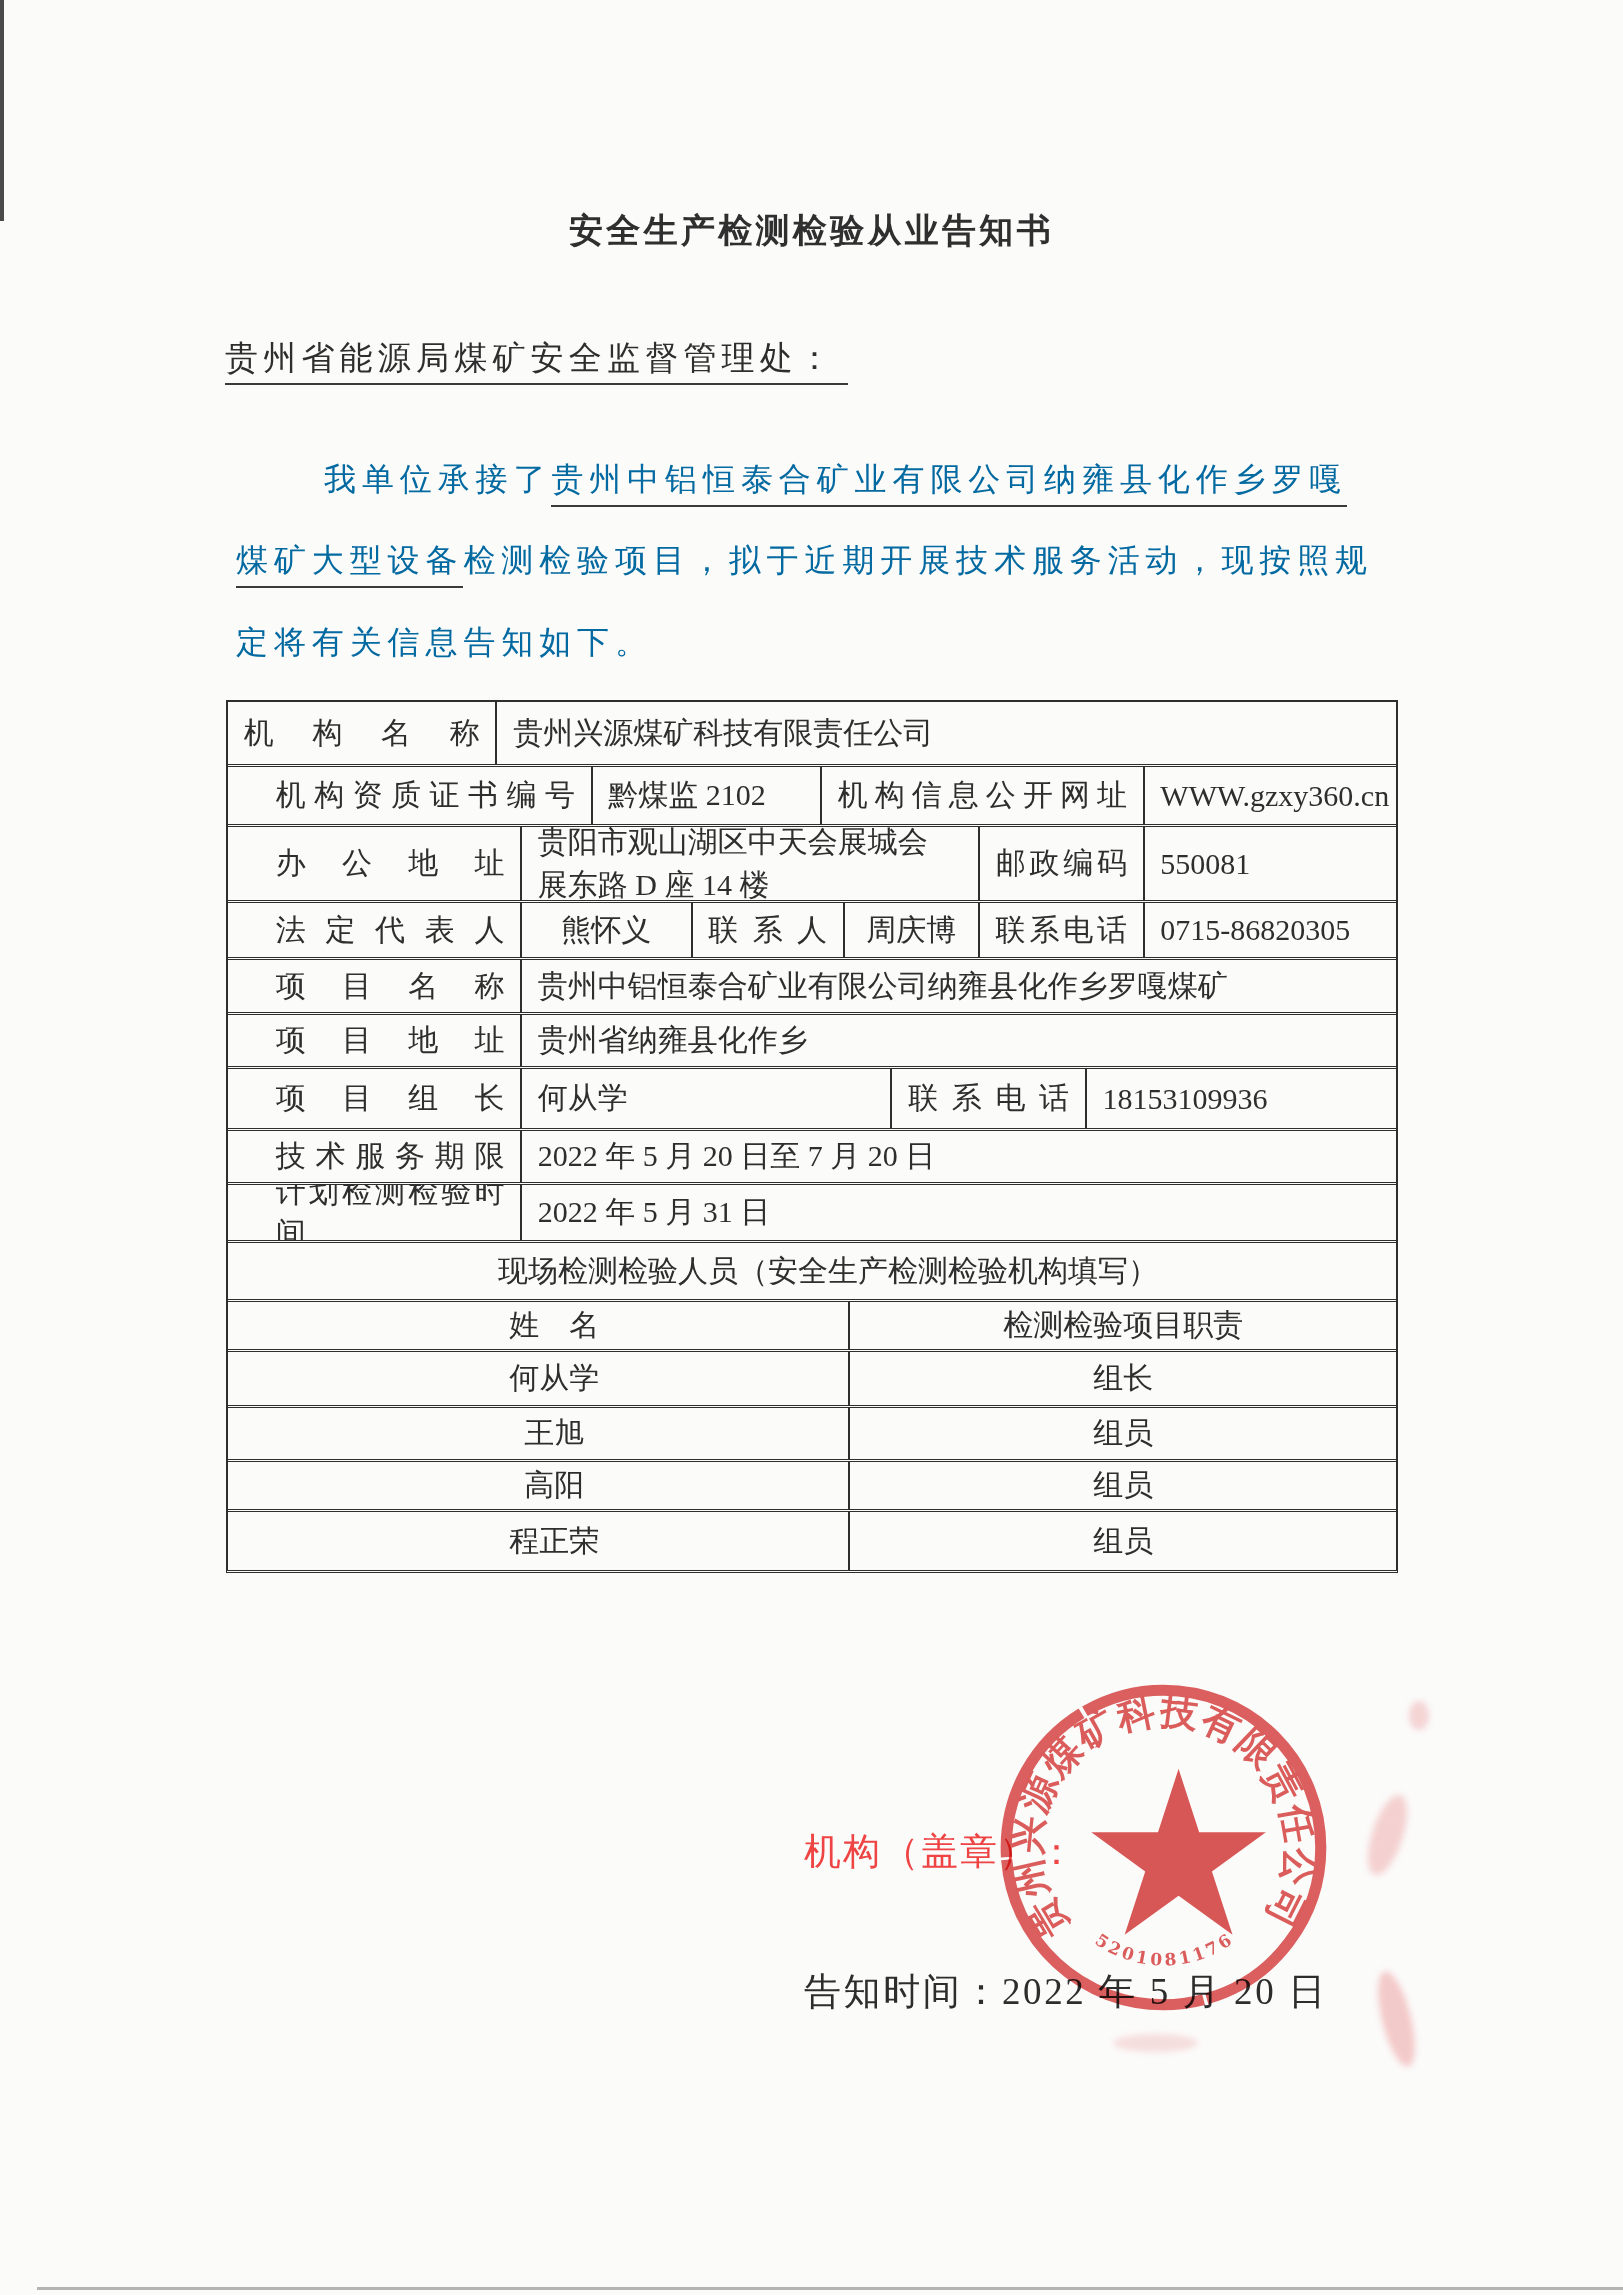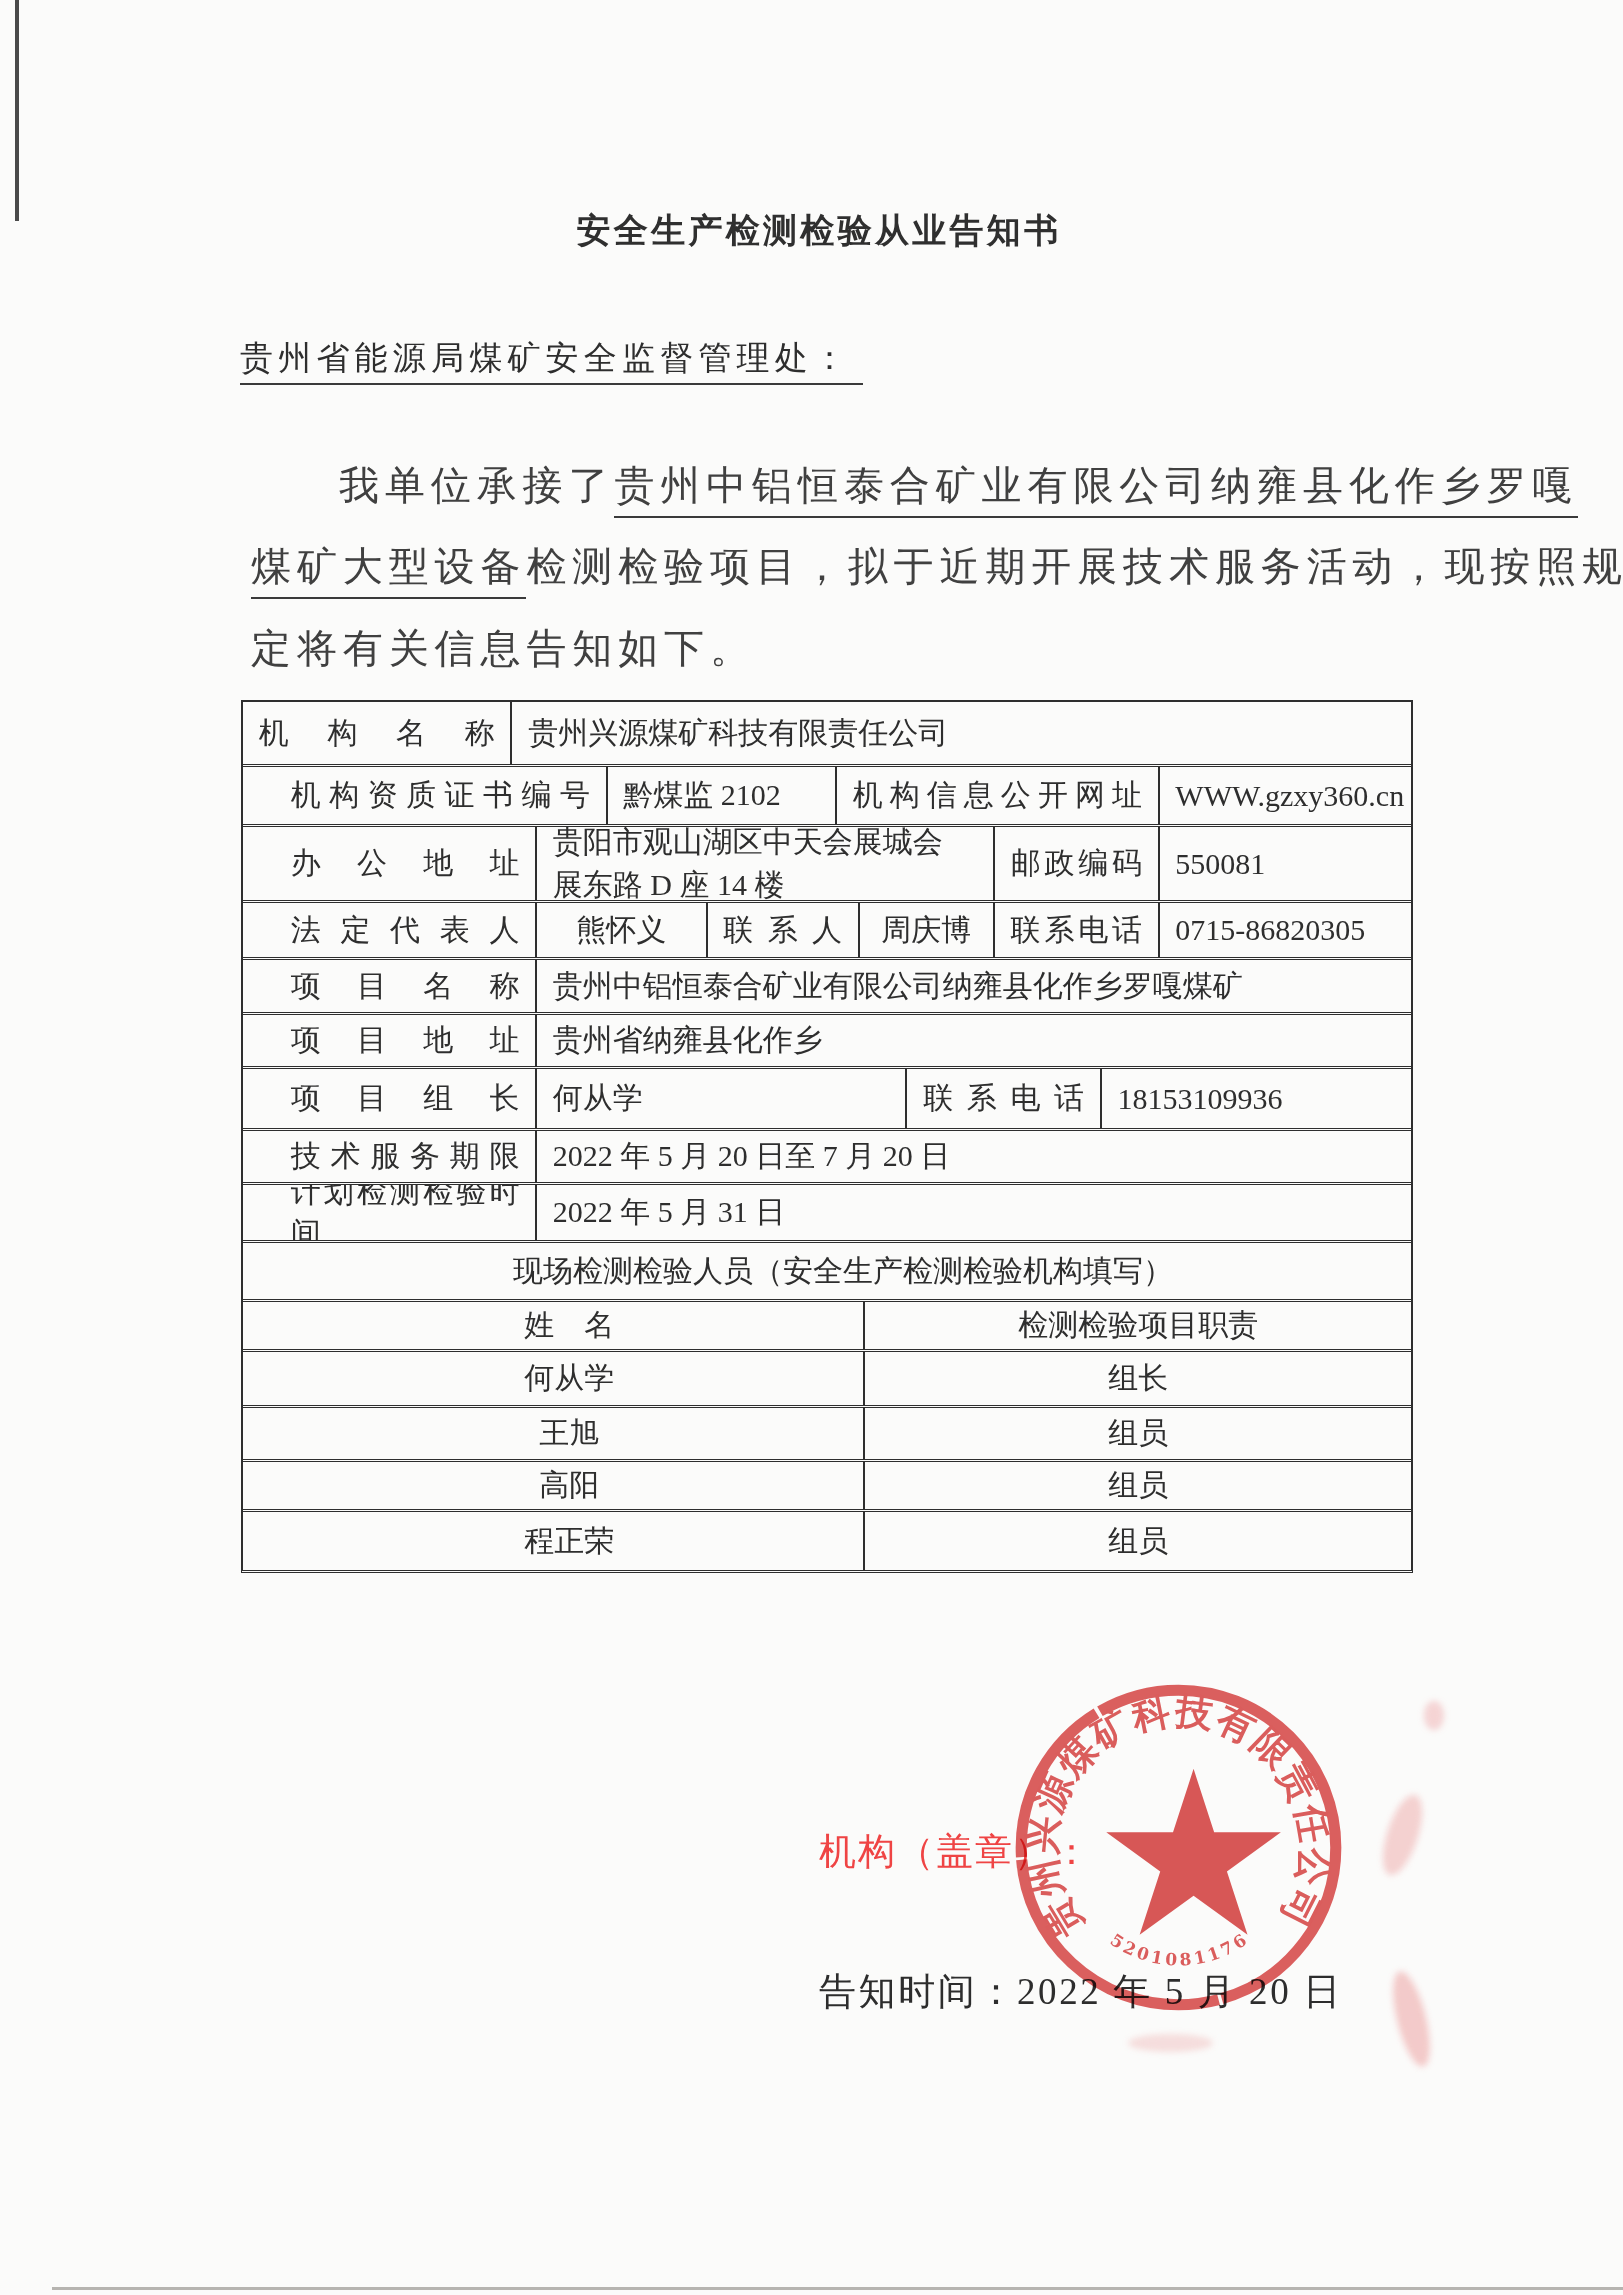--- a/index.html
+++ b/index.html
@@ -3,36 +3,36 @@
 <meta charset="utf-8">
 <style>
   html,body{margin:0;padding:0;}
   body{
     width:1623px;height:2295px;position:relative;
     background:#fbfbfa;
     font-family:"Liberation Serif","DejaVu Serif",serif;
     color:#2e2e2e;
     overflow:hidden;
   }
-  .page{position:absolute;inset:0;margin-left:15px;}
+  .page{position:absolute;inset:0;}
 
   
   .doc-title{
     position:absolute;top:208px;left:0;right:0;
     text-align:center;font-size:34px;font-weight:700;
     letter-spacing:3.3px;color:#2f2f2f;margin:0;white-space:nowrap;
   }
   .addressee{
     position:absolute;top:336px;left:225px;
     font-size:33px;letter-spacing:5.2px;white-space:nowrap;
   }
   .addressee .u2{border-bottom:2.6px solid #3a3a3a;padding-bottom:6.5px;padding-right:11.8px;}
   .bodyline{
     position:absolute;left:236px;
-    font-size:40px;letter-spacing:5.9px;white-space:nowrap;color:#404040;
+    font-size:32px;letter-spacing:5.9px;white-space:nowrap;color:#0369a1;
   }
   .u{border-bottom:2.6px solid #3a3a3a;padding-bottom:7.9px;}
 
   
   .info-table{
     position:absolute;top:700px;left:226px;width:1172px;
     border:2px solid #2e2e2e;border-top-width:2.6px;border-bottom:3.9px double #2e2e2e;
     box-sizing:border-box;font-size:30px;
     background:transparent;
   }

